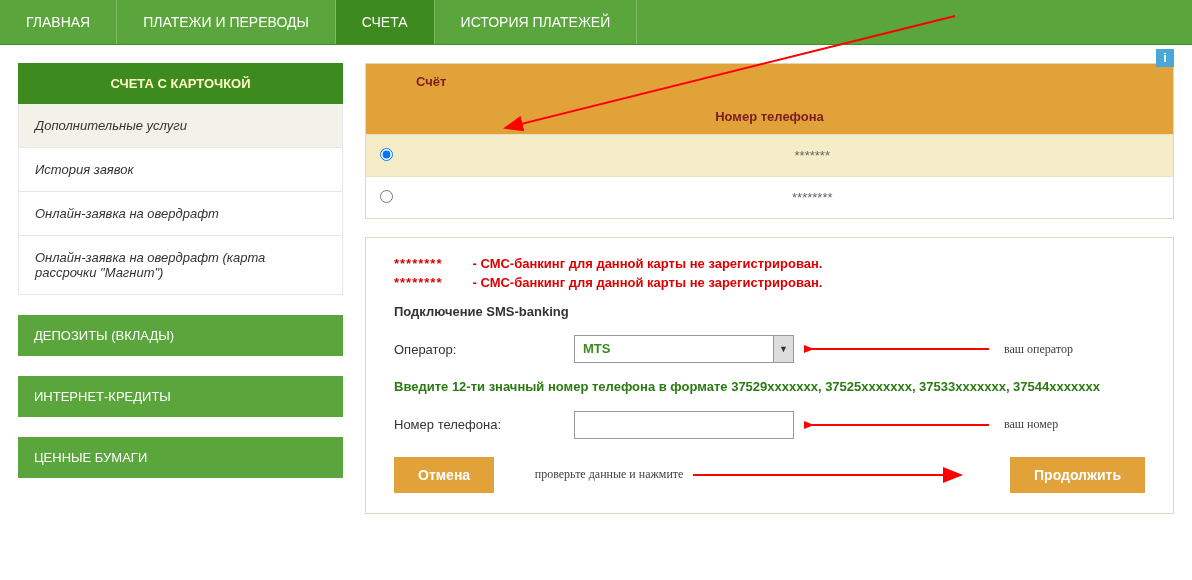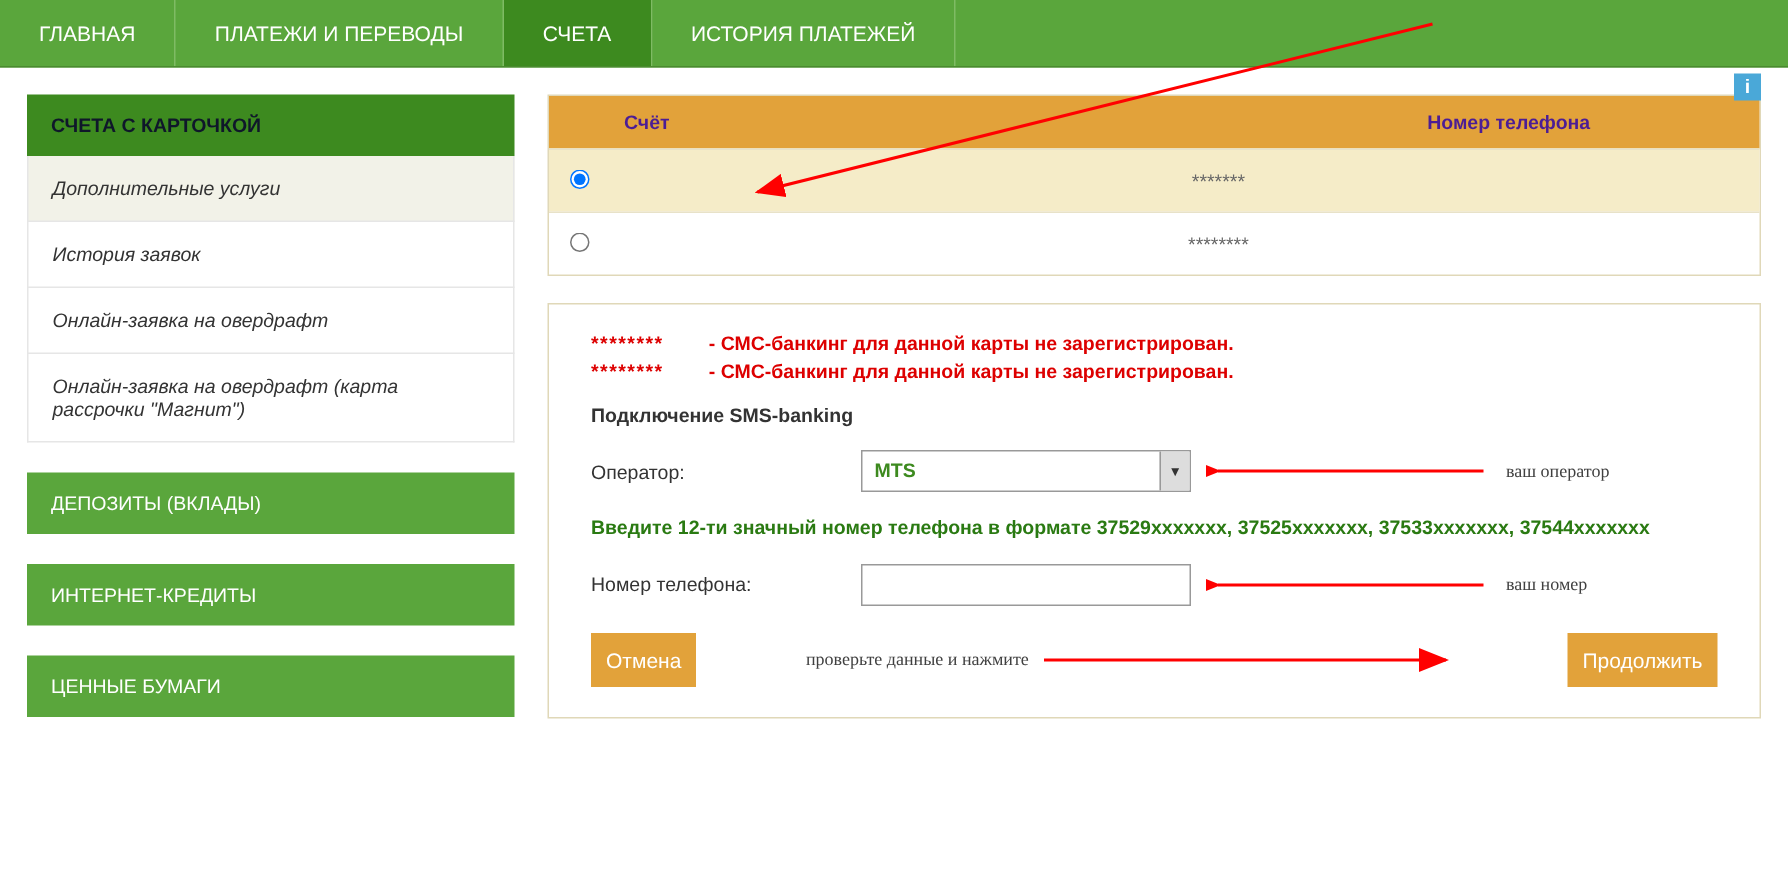--- a/index.html
+++ b/index.html
@@ -2,28 +2,28 @@
 <html><head>
 <meta charset="utf-8">
 <style>
 * { box-sizing: border-box; margin: 0; padding: 0; }
 body { font-family: Arial, sans-serif; font-size: 13px; color: #333; background: #fff; width: 1192px; }
 .topnav { display: flex; background: #5aa63c; border-bottom: 1px solid #4a8a30; }
 .topnav-item { padding: 14px 26px; color: #fff; font-size: 14px; border-right: 1px solid #7fbb64; cursor: pointer; }
 .topnav-item.active { background: #3d8a1f; }
 .container { display: flex; padding: 18px; gap: 22px; align-items: flex-start; }
 .sidebar { width: 325px; flex-shrink: 0; }
-.sidebar-head { background: #3d8a1f; color: #0f172a; padding: 13px 16px; font-size: 13px; font-weight: bold; }
+.sidebar-head { background: #3d8a1f; color: #fef9c3; padding: 13px 16px; font-size: 13px; font-weight: bold; text-align: center; }
 .sidebar-item { background: #fff; border: 1px solid #e6e6e6; border-top: none; padding: 14px 16px; font-size: 13px; color: #333; cursor: pointer; font-style: italic; }
 .sidebar-item.active { background: #f2f2e8; }
 .sidebar-block { background: #5aa63c; color: #fff; padding: 13px 16px; font-size: 13px; font-weight: normal; margin-top: 20px; cursor: pointer; }
 .main { flex: 1; position: relative; }
 .info-badge { position: absolute; right: 0; top: -14px; width: 18px; height: 18px; background: #4aa8d8; color: #fff; text-align: center; font-weight: bold; font-size: 13px; line-height: 18px; }
 .table { width: 100%; border: 1px solid #e0d8b8; }
-.thead { display: flex; background: #e2a23a; color: #4c1d95; font-weight: bold; font-size: 13px; }
+.thead { display: flex; background: #e2a23a; color: #7f1d1d; font-weight: bold; font-size: 13px; flex-direction: column; }
 .th, .td { padding: 10px 14px; }
 .th-account { flex: 1.2; padding-left: 50px; }
 .th-card { flex: 1; text-align: center; }
 .th-phone { flex: 0.9; text-align: center; }
 .trow { display: flex; align-items: center; border-top: 1px solid #e8e2c8; min-height: 42px; }
 .trow.sel { background: #f5ecc8; }
 .td-radio { width: 40px; text-align: center; }
 .td-account { flex: 1.1; }
 .td-card { flex: 1; text-align: center; color: #666; }
 .td-phone { flex: 0.9; }
@@ -33,21 +33,21 @@
 .warn-text { color: #d00; font-weight: bold; }
 .section-title { font-weight: bold; margin: 14px 0 16px; }
 .form-row { display: flex; align-items: center; gap: 10px; margin-bottom: 14px; position: relative; }
 .form-label { width: 170px; }
 .select { width: 220px; height: 28px; border: 1px solid #999; display: flex; align-items: center; justify-content: space-between; padding: 0 0 1px 8px; }
 .select-val { color: #3d8a1f; font-weight: bold; }
 .select-btn { width: 20px; height: 26px; border-left: 1px solid #999; background: #ddd; display: flex; align-items: center; justify-content: center; font-size: 9px; }
 .hint-green { color: #2a7a12; font-weight: bold; font-size: 13px; line-height: 1.5; margin-bottom: 14px; }
 .text-input { width: 220px; height: 28px; border: 1px solid #999; padding: 0 6px; }
 .btn-row { display: flex; align-items: center; justify-content: space-between; margin-top: 18px; }
-.btn { border: none; padding: 10px 10px; color: #fff; font-size: 14px; cursor: pointer; }
+.btn { border: none; padding: 10px 24px; color: #fff; font-size: 14px; cursor: pointer; font-weight: bold; }
 .btn-cancel { background: #e2a23a; }
 .btn-continue { background: #e2a23a; }
 .anno-red { color: #404040; font-size: 12px; position: absolute; font-family: Liberation Serif, serif; }
 .arrow-red { position: absolute; pointer-events: none; }
 </style>
 </head>
 <body>
 
 <div class="topnav">
   <div class="topnav-item">ГЛАВНАЯ</div>

